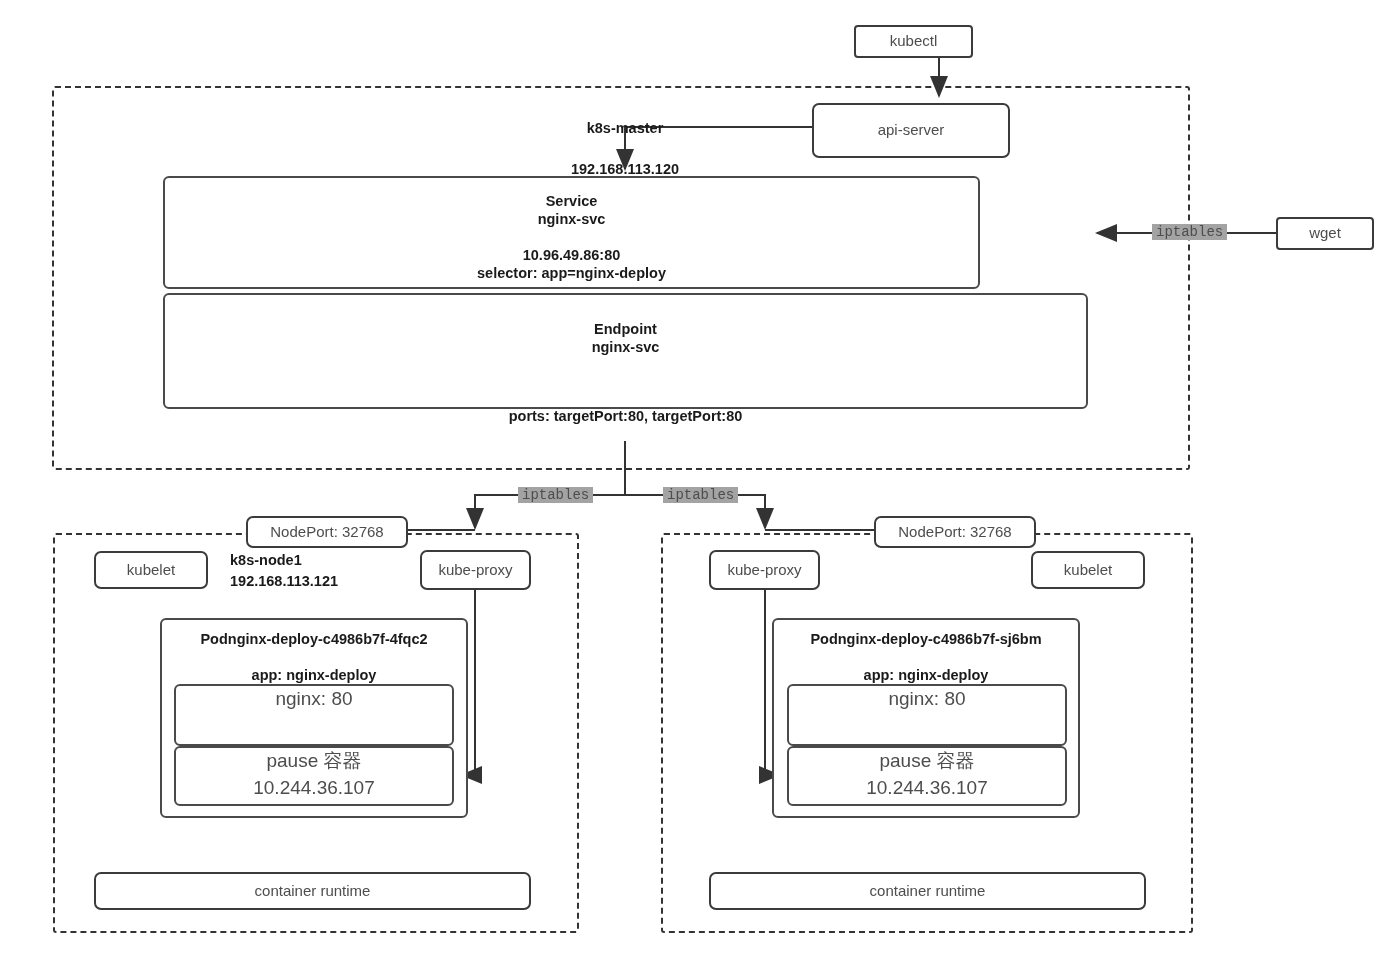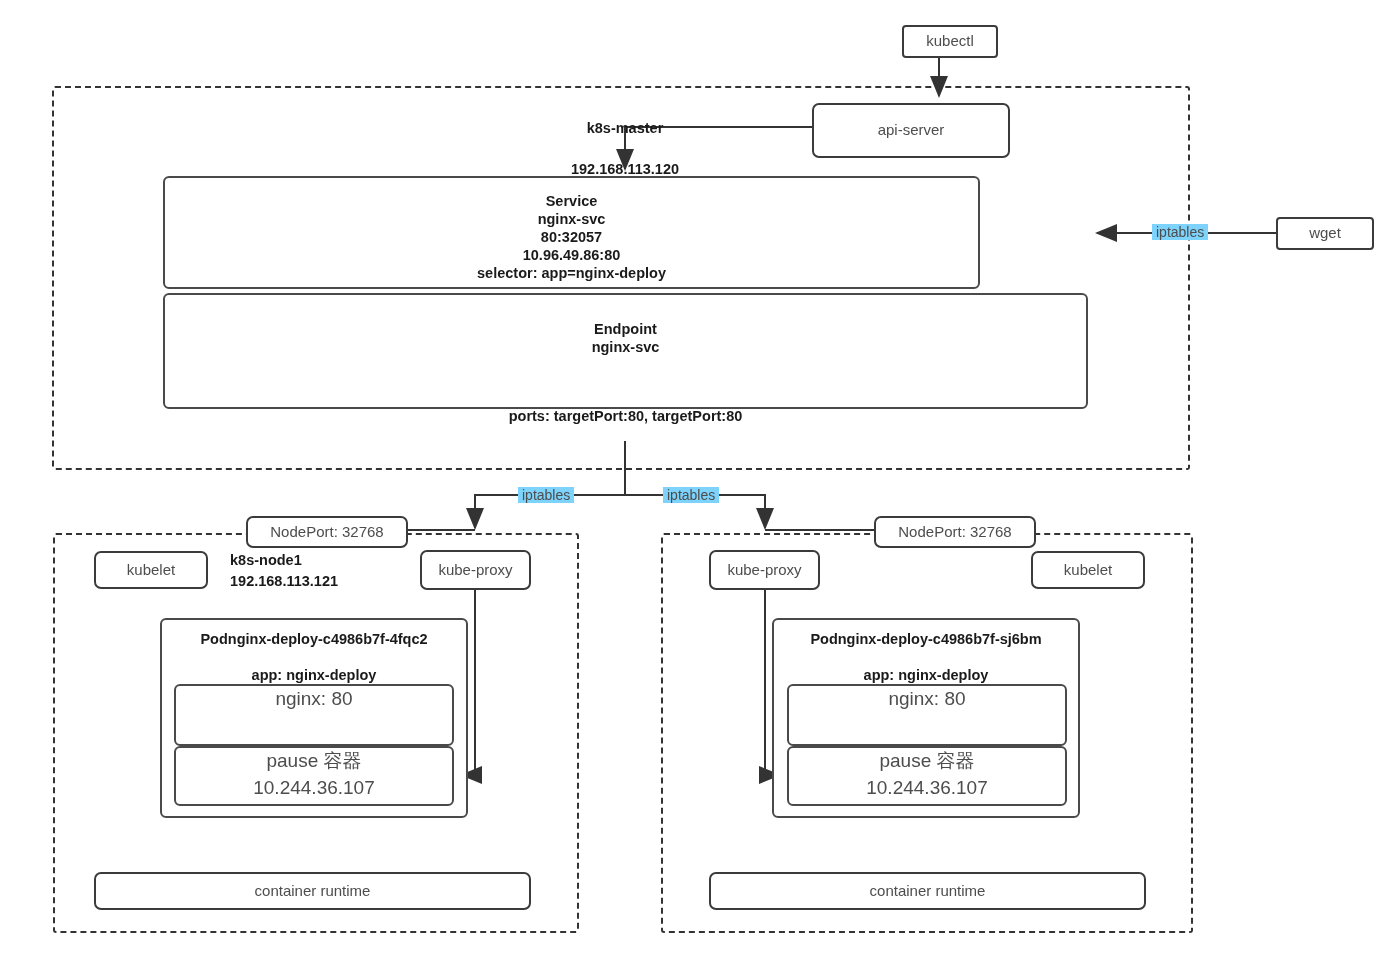--- a/index.html
+++ b/index.html
@@ -71,26 +71,27 @@
     position: absolute;
     color: #1a1a1a;
     font-weight: bold;
     font-size: 14.5px;
     line-height: 1.4;
     text-align: center;
     white-space: pre-line;
   }
   .wirelabel {
     position: absolute;
-    background: #7dd3fc;
+    background: #a3a3a3;
     color: #4d4d4d;
     font-size: 14px;
     padding: 0 4px;
     white-space: nowrap;
     text-align: center;
+    font-family: Liberation Mono, monospace;
   }
   .podbox {
     position: absolute;
     box-sizing: border-box;
     border: 2px solid #4a4a4a;
     border-radius: 6px;
     background: #ffffff;
   }
   .podtitle {
     position: absolute;
@@ -165,36 +166,35 @@
 
   <div class="lbl" style="left:500px; top:98px; width:250px;">
     <span class="sp">k8s-master</span>
     <span class="sp">192.168.113.120</span>
   </div>
 
   <div class="box" style="left:812px; top:103px; width:198px; height:55px;">
     <span>api-server</span>
   </div>
 
-  <div class="box plainflat" style="left:902px; top:25px; width:96px; height:33px;align-items:center;">
+  <div class="box plainflat" style="left:854px; top:25px; width:119px; height:33px;align-items:center;">
     <span>kubectl</span>
   </div>
 
   <div class="box plainflat" style="left:1276px; top:217px; width:98px; height:33px;">
     <span>wget</span>
   </div>
 
   <div class="wirelabel" style="left:1152px; top:224px;">
     <span>iptables</span>
   </div>
 
   <div class="panel" style="left:163px; top:176px; width:817px; height:113px;">
     <div class="inner" style="top:13px;">Service</div>
     <div class="inner" style="top:31px;">nginx-svc</div>
-    <div class="inner" style="top:49px;">80:32057</div>
     <div class="inner" style="top:67px;">10.96.49.86:80</div>
     <div class="inner" style="top:85px;">selector: app=nginx-deploy</div>
   </div>
 
   <div class="panel" style="left:163px; top:293px; width:925px; height:116px;">
     <div class="inner" style="top:24px;">Endpoint</div>
     <div class="inner" style="top:42px;">nginx-svc</div>
     <div class="inner" style="top:111px;">ports: targetPort:80, targetPort:80</div>
   </div>
 

